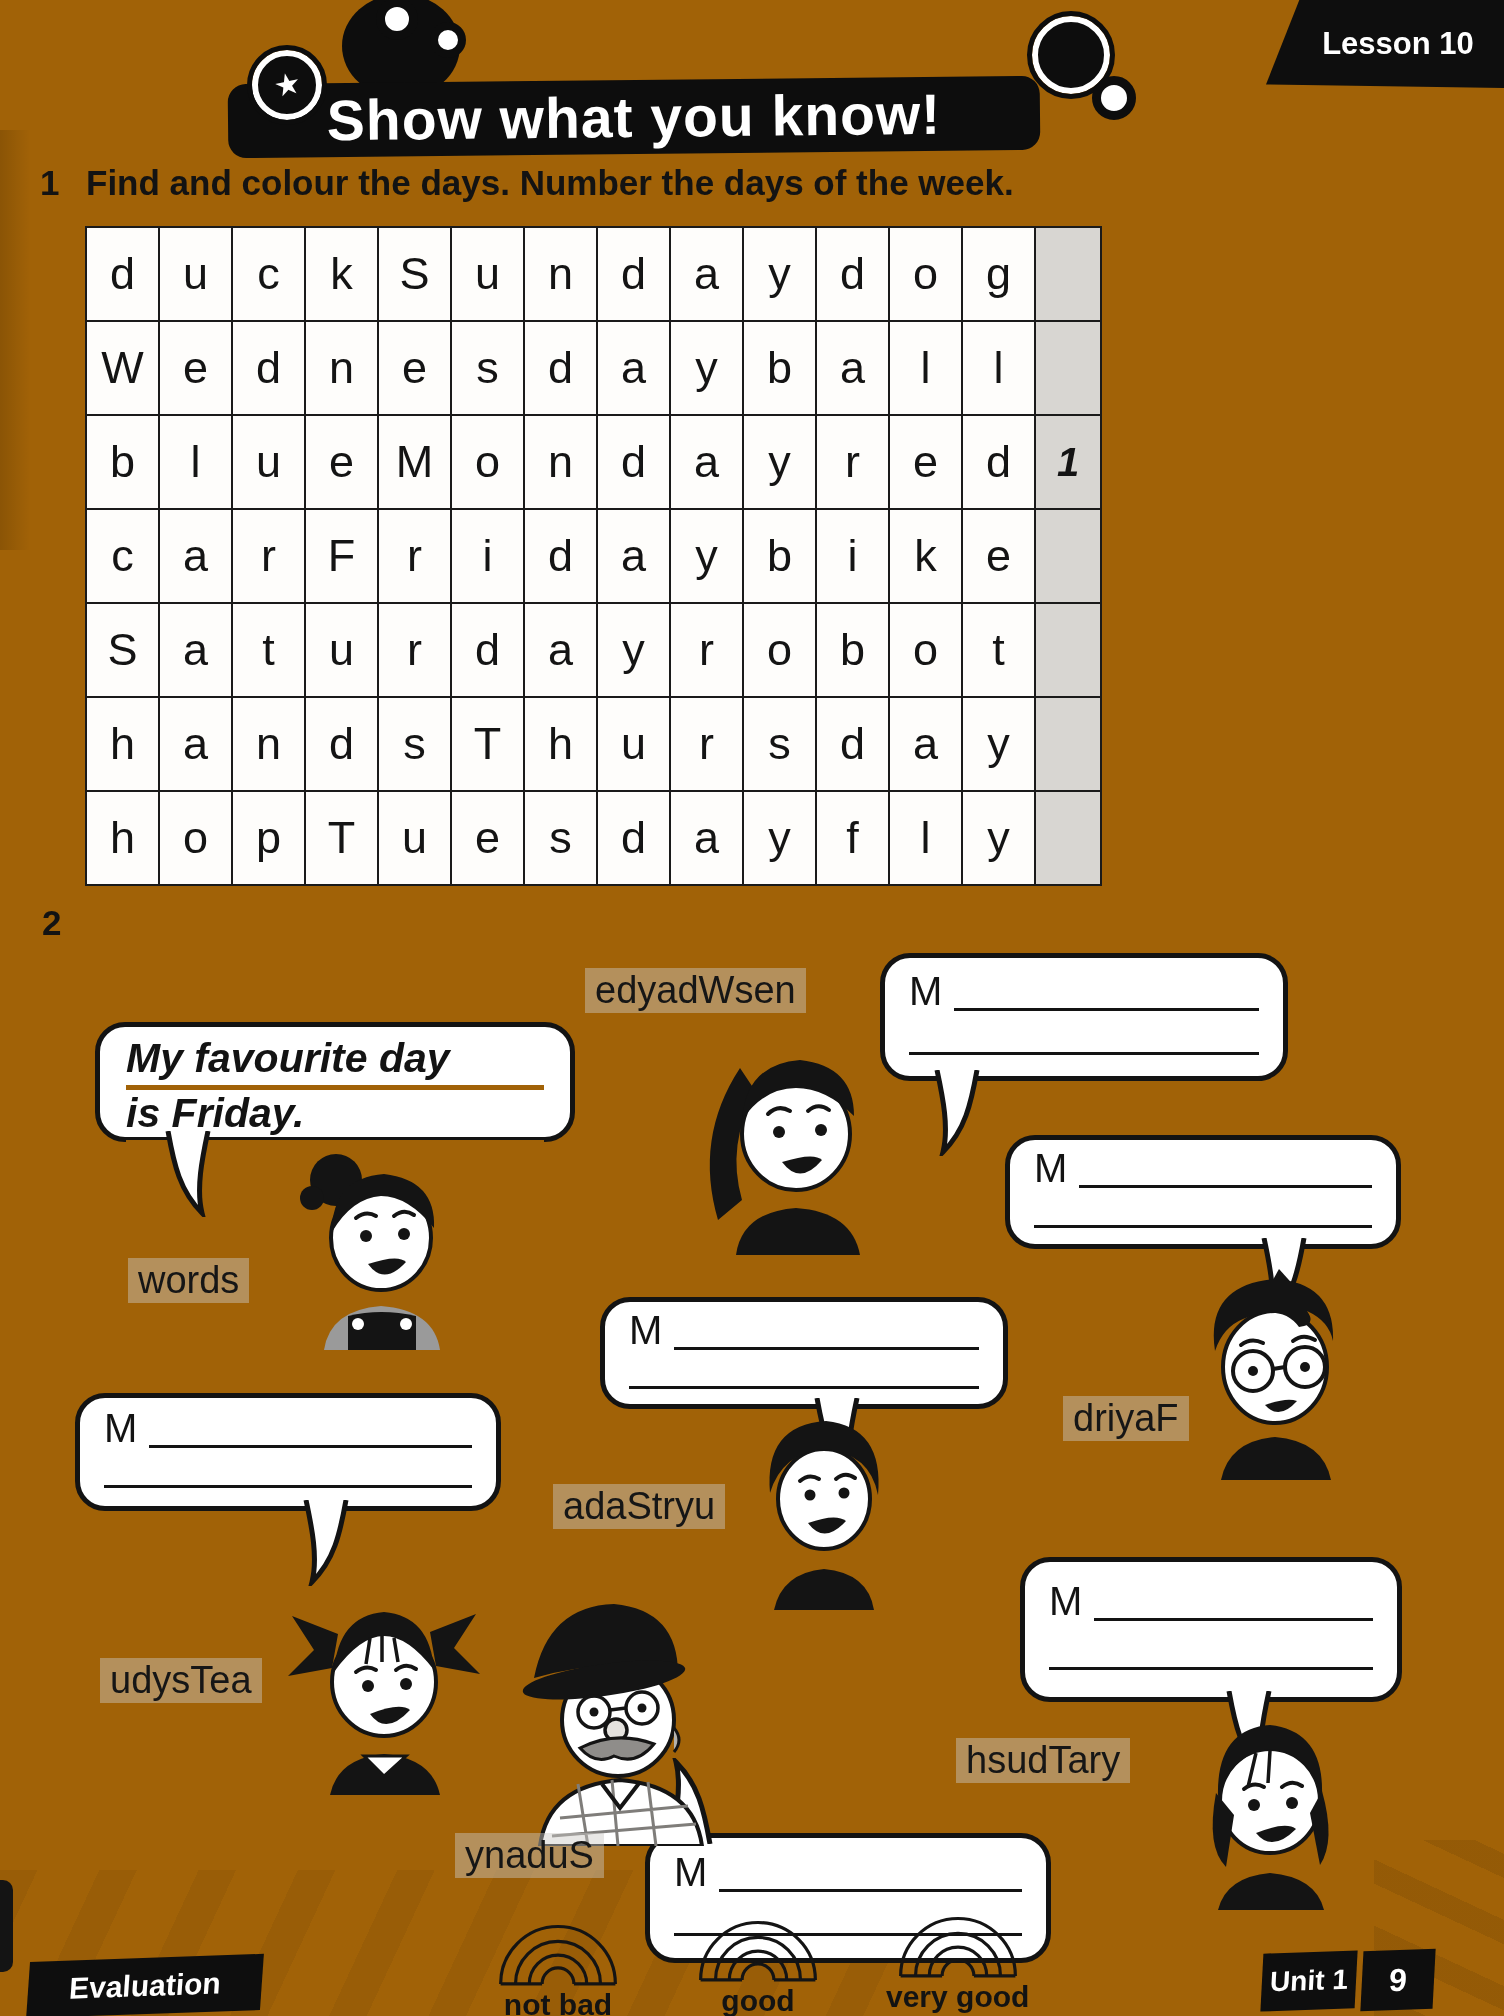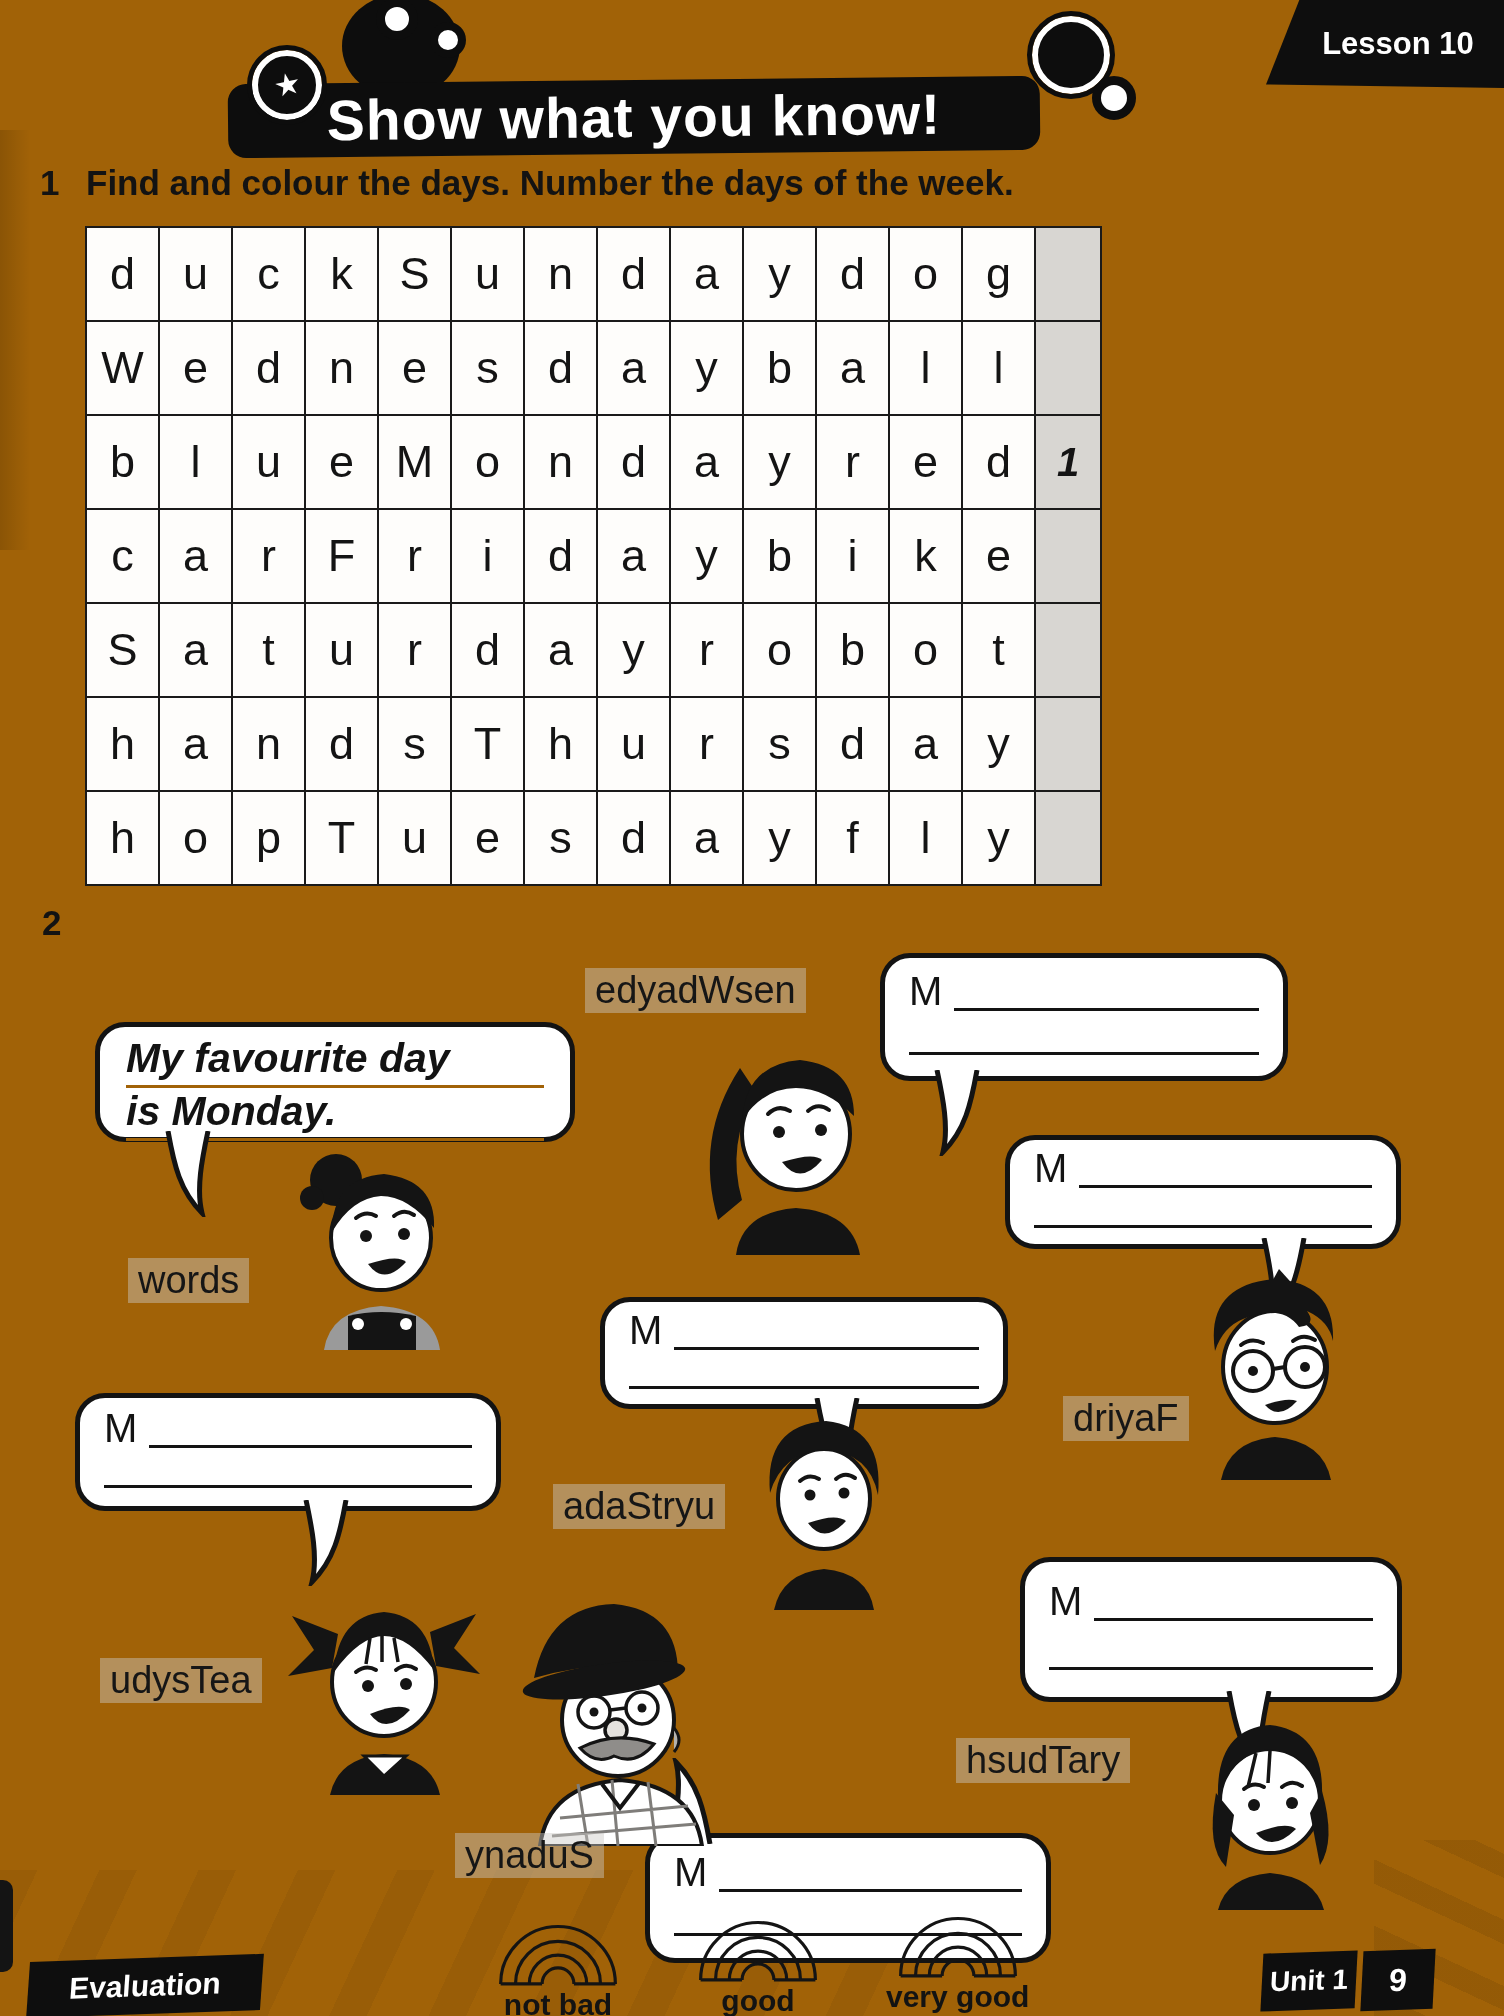--- a/index.html
+++ b/index.html
@@ -45,21 +45,21 @@
 
   
   .word-label{position:absolute;font-size:38px;color:#161616;background:rgba(205,202,197,.45);padding:1px 10px;z-index:4;white-space:nowrap;}
 
   .bubble{position:absolute;background:#fff;border:5px solid #131313;border-radius:30px;z-index:2;box-sizing:border-box;}
   .bubble .rows{display:flex;flex-direction:column;justify-content:space-evenly;height:100%;box-sizing:border-box;padding:8px 24px 16px;}
   .answer-row{display:flex;align-items:flex-end;gap:12px;}
   .m-prefix{font-size:40px;color:#131313;line-height:1;}
   .wline{flex:1;border-bottom:3px solid #131313;height:36px;}
   .ex-rows{display:flex;flex-direction:column;height:100%;box-sizing:border-box;padding:8px 26px 14px;justify-content:space-evenly;}
-  .ex-line{font-style:italic;font-weight:bold;font-size:41px;border-bottom:3px solid #a16207;padding-bottom:3px;line-height:1.15;}
+  .ex-line{font-style:italic;font-weight:bold;font-size:41px;border-bottom:5px solid #a16207;padding-bottom:3px;line-height:1.15;}
 
   .tail{position:absolute;width:52px;height:86px;}
   .tail.t-down{top:calc(100% - 6px);}
   .tail.t-flip{transform:scaleX(-1);}
   .tail.t-up{top:-80px;transform:rotate(180deg);}
 
   .char{position:absolute;z-index:3;}
 
   
   .rating{position:absolute;display:flex;flex-direction:column;align-items:center;z-index:4;}
@@ -223,21 +223,21 @@
       </tbody>
   </table>
 
   <div class="activity-heading heading-2">
     <span class="act-num">2</span>
   </div>
 
   <div class="bubble" style="left:95px;top:1022px;width:480px;height:120px;">
     <div class="ex-rows">
       <div class="ex-line">My favourite day</div>
-      <div class="ex-line">is Monday.</div>
+      <div class="ex-line">is Friday.</div>
     </div>
     <svg class="tail t-down" style="left:62px;" viewBox="0 0 52 86">
       <path d="M6 0 C12 34 18 60 40 82 C34 58 40 28 46 0" fill="#fff" stroke="#131313" stroke-width="5"></path>
     </svg>
   </div>
 
   <div class="bubble" style="left:880px;top:953px;width:408px;height:128px;">
     <div class="rows">
       <div class="answer-row">
         <span class="m-prefix">M</span>

